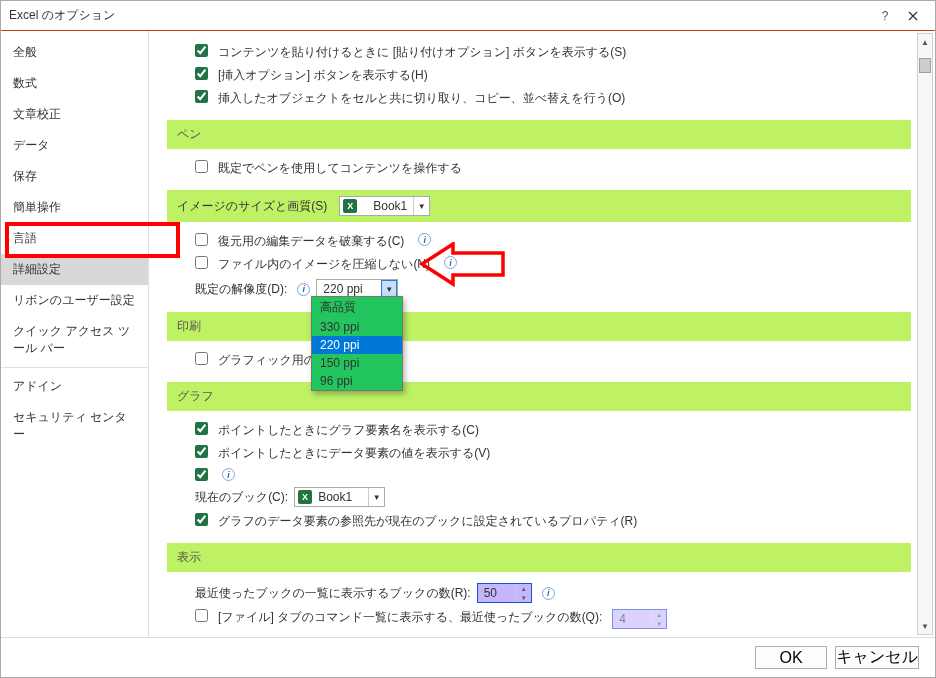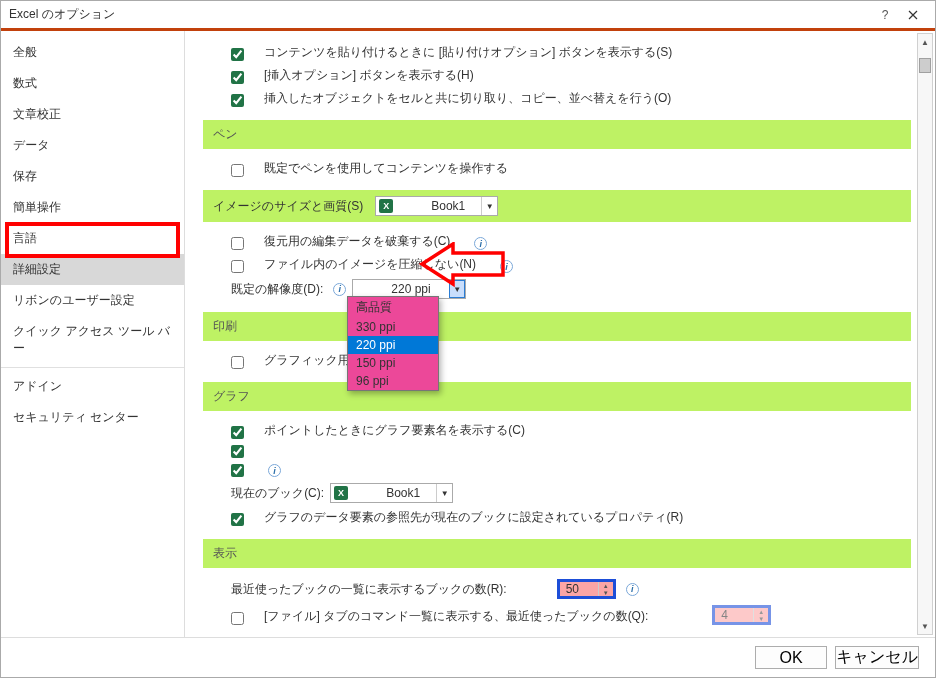--- a/index.html
+++ b/index.html
@@ -1,44 +1,44 @@
 <!DOCTYPE html>
 <html><head>
 <meta charset="utf-8">
 <style>
 * { margin: 0; padding: 0; box-sizing: border-box; font-family: "Yu Gothic UI", "Meiryo", sans-serif; }
 body { background: #fff; font-size: 12px; color: #333; }
 .dialog { width: 936px; height: 678px; border: 1px solid #aaa; display: flex; flex-direction: column; box-shadow: 0 4px 16px rgba(0,0,0,0.25); }
-.titlebar { height: 30px; display: flex; align-items: center; padding: 0 8px; border-bottom: 3px solid #c2410c; }
+.titlebar { height: 30px; display: flex; align-items: center; padding: 0 8px; border-bottom: 1px solid #c2410c; }
 .titlebar-title { flex: 1; font-size: 12px; }
 .titlebar-btn { width: 28px; height: 24px; display: flex; align-items: center; justify-content: center; color: #555; cursor: pointer; }
 .body { flex: 1; display: flex; overflow: hidden; }
-.sidebar { width: 184px; border-right: 1px solid #ddd; padding: 6px 0; overflow-y: auto; }
+.sidebar { width: 148px; border-right: 1px solid #ddd; padding: 6px 0; overflow-y: auto; }
 .sidebar-item { padding: 7px 12px; cursor: pointer; font-size: 12px; color: #333; }
 .sidebar-item.selected { background: #d8d8d8; }
 .sidebar-divider { border-top: 1px solid #e0e0e0; margin: 3px 0; }
 .red-box { position: absolute; border: 4px solid #f00; pointer-events: none; }
 .content { flex: 1; position: relative; display: flex; flex-direction: column; overflow: hidden; }
 .content-scroll { flex: 1; overflow-y: auto; padding: 10px 24px 10px 18px; position: relative; }
-.chk-row { display: flex; align-items: flex-end; gap: 20px; padding: 3px 0 3px 28px; }
+.chk-row { display: flex; align-items: flex-start; gap: 10px; padding: 3px 0 3px 28px; }
 .chk-row input[type=checkbox] { width: 13px; height: 13px; cursor: pointer; accent-color: #217346; }
 .chk-row label { font-size: 12px; }
 .section-header { background: #bef264; padding: 6px 10px; margin: 10px 0 8px 0; font-size: 12px; color: #555; display: flex; align-items: center; gap: 12px; }
-.section-header.bold { color: #333; }
+.section-header.bold { color: #333; text-align: right; }
 .info-icon { display: inline-flex; width: 13px; height: 13px; border-radius: 50%; border: 1px solid #7aa7d8; color: #2c6faa; align-items: center; justify-content: center; font-size: 9px; font-style: italic; font-weight: bold; margin-left: 4px; cursor: pointer; }
 .combo { display: inline-flex; align-items: center; border: 1px solid #aaa; height: 20px; background: #fff; cursor: pointer; }
-.combo .val { padding: 0 6px; font-size: 12px; min-width: 64px; margin-left: 32px; }
+.combo .val { padding: 0 6px; font-size: 12px; min-width: 64px; }
 .combo .arrow { width: 16px; height: 18px; background: #fff; display: flex; align-items: center; justify-content: center; font-size: 8px; border-left: 1px solid #ccc; }
 .combo.active .arrow { background: #c9defc; border: 1px solid #2b7cd3; }
 .excel-icon { width: 14px; height: 14px; background: #217346; color: #fff; font-size: 9px; font-weight: bold; display: inline-flex; align-items: center; justify-content: center; border-radius: 2px; }
-.dropdown { position: absolute; border: 1px solid #767676; background: #ec4899; box-shadow: 2px 3px 6px rgba(0,0,0,0.3); z-index: 50; min-width: 92px; }
+.dropdown { position: absolute; border: 1px solid #767676; background: #22c55e; box-shadow: 2px 3px 6px rgba(0,0,0,0.3); z-index: 50; min-width: 92px; }
 .dd-item { padding: 2px 8px; font-size: 12px; cursor: pointer; }
 .dd-item.selected { background: #0078d7; color: #fff; }
 .row-inline { display: flex; align-items: center; gap: 6px; padding: 3px 0 3px 28px; }
-.spinner { display: inline-flex; border: 3px solid #1d4ed8; height: 20px; background: #fca5a5; margin-left: 44px; }
+.spinner { display: inline-flex; border: 1px solid #1d4ed8; height: 20px; background: #c4b5fd; }
 .spinner .num { padding: 0 6px; min-width: 38px; font-size: 12px; display: flex; align-items: center; }
 .spinner .btns { display: flex; flex-direction: column; border-left: 1px solid #ccc; }
 .spinner .sbtn { width: 14px; height: 9px; font-size: 6px; display: flex; align-items: center; justify-content: center; color: #555; cursor: pointer; }
 .footer { border-top: 1px solid #ddd; padding: 8px 16px; display: flex; justify-content: flex-end; gap: 8px; }
 .btn { min-width: 72px; height: 23px; border: 1px solid #adadad; background: #fdfdfd; font-size: 16px; cursor: pointer; }
 .arrow-annotation { position: absolute; pointer-events: none; z-index: 40; }
 .vscroll-container { position: absolute; right: 2px; top: 2px; bottom: 2px; width: 16px; display: flex; flex-direction: column; border: 1px solid #d0d0d0; background: #f7f7f7; z-index: 5; }
 .vsa { height: 16px; display: flex; align-items: center; justify-content: center; font-size: 8px; color: #555; cursor: pointer; }
 .vs-track { flex: 1; position: relative; }
 .vs-thumb { position: absolute; left: 1px; right: 1px; background: #cdcdcd; border: 1px solid #a0a0a0; cursor: pointer; }
@@ -142,20 +142,21 @@
 
         <div class="section-header">
           <span>グラフ</span>
         </div>
         <div class="chk-row">
           <input type="checkbox" checked="" style="">
           <label>ポイントしたときにグラフ要素名を表示する(C)</label>
         </div>
         <div class="chk-row">
           <input type="checkbox" checked="" style="">
+          <label>ポイントしたときにデータ要素の値を表示する(V)</label>
         </div>
         <div class="chk-row">
           <input type="checkbox" checked="" style="">
           <span class="info-icon">i</span>
         </div>
         <div class="row-inline">
           <span>現在のブック(C):</span>
           <div class="combo">
             <span class="excel-icon" style="margin-left:3px;">X</span>
             <span class="val" style="min-width:56px;">Book1</span>

